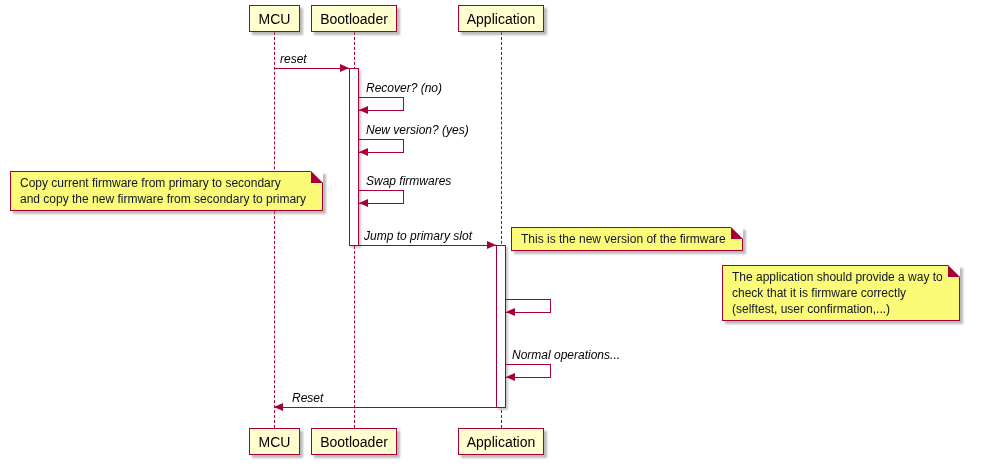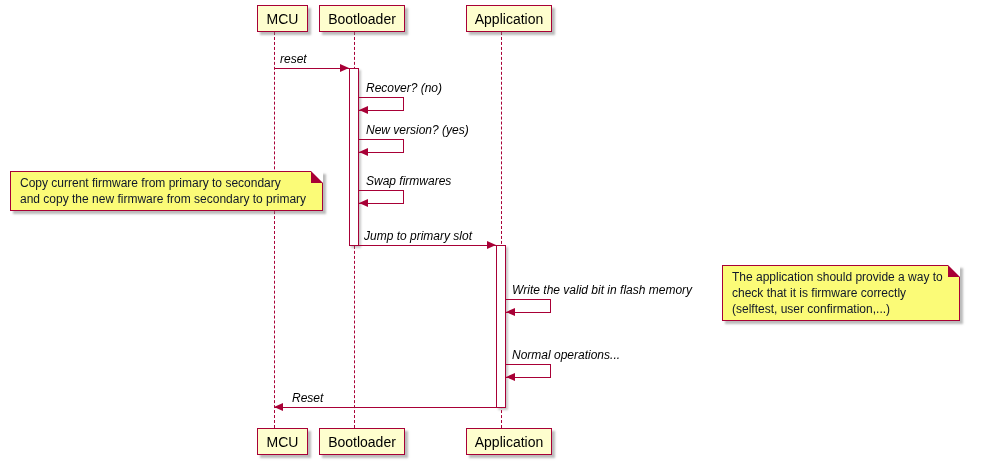--- a/index.html
+++ b/index.html
@@ -7,21 +7,21 @@
   body { font-family:"Liberation Sans","DejaVu Sans",sans-serif; color:#000; }
 
   .stage { position:relative; width:984px; height:466px; background:#ffffff; overflow:hidden; }
 
   
   .pbox {
     position:absolute; height:27px;
     background:#FEFECE; border:1.5px solid #A80036;
     box-shadow:3px 3px 2px rgba(120,120,120,.5);
     display:flex; align-items:center; justify-content:center;
-    font-size:14px; color:#000; white-space:nowrap;margin-left:8px;
+    font-size:14px; color:#000; white-space:nowrap;
   }
 
   
   .lifeline { position:absolute; width:0; border-left:1px dashed #A80036; }
 
   
   .act {
     position:absolute; width:10px; background:#ffffff;
     border:1px solid #A80036; box-shadow:2px 2px 2px rgba(120,120,120,.4);
   }
@@ -63,20 +63,24 @@
 
   <div class="act" style="left:349px;top:68px;height:178px"></div>
   <div class="act" style="left:496px;top:245px;height:163px"></div>
 
   <div class="note" style="left:10px;top:171px">
     <i class="fold"></i>
     <div>Copy current firmware from primary to secondary</div>
     <div>and copy the new firmware from secondary to primary</div>
   </div>
 
+  <div class="note" style="left:511px;top:227px">
+    <i class="fold"></i>
+    <div>This is the new version of the firmware</div>
+  </div>
 
   <div class="note" style="left:722px;top:265px">
     <i class="fold"></i>
     <div>The application should provide a way to</div>
     <div>check that it is firmware correctly</div>
     <div>(selftest, user confirmation,...)</div>
   </div>
 
   <div class="msg" style="left:280px;top:52px">reset</div>
   <div class="hline" style="left:274px;top:68px;width:75px"></div>
@@ -97,21 +101,20 @@
   <div class="msg" style="left:366px;top:174px">Swap firmwares</div>
   <div class="hline" style="left:359px;top:190px;width:45px"></div>
   <div class="vline" style="left:403px;top:190px;height:14px"></div>
   <div class="hline" style="left:359px;top:203px;width:45px"></div>
   <div class="head-l" style="left:359px;top:199px"></div>
 
   <div class="msg" style="left:364px;top:229px">Jump to primary slot</div>
   <div class="hline" style="left:359px;top:245px;width:137px"></div>
   <div class="head-r" style="left:487px;top:241px"></div>
 
-  <div class="msg" style="left:512px;top:283px">Write the valid bit in flash memory</div>
   <div class="hline" style="left:506px;top:299px;width:45px"></div>
   <div class="vline" style="left:550px;top:299px;height:14px"></div>
   <div class="hline" style="left:506px;top:312px;width:45px"></div>
   <div class="head-l" style="left:506px;top:308px"></div>
 
   <div class="msg" style="left:512px;top:348px">Normal operations...</div>
   <div class="hline" style="left:506px;top:364px;width:45px"></div>
   <div class="vline" style="left:550px;top:364px;height:14px"></div>
   <div class="hline" style="left:506px;top:377px;width:45px"></div>
   <div class="head-l" style="left:506px;top:373px"></div>

